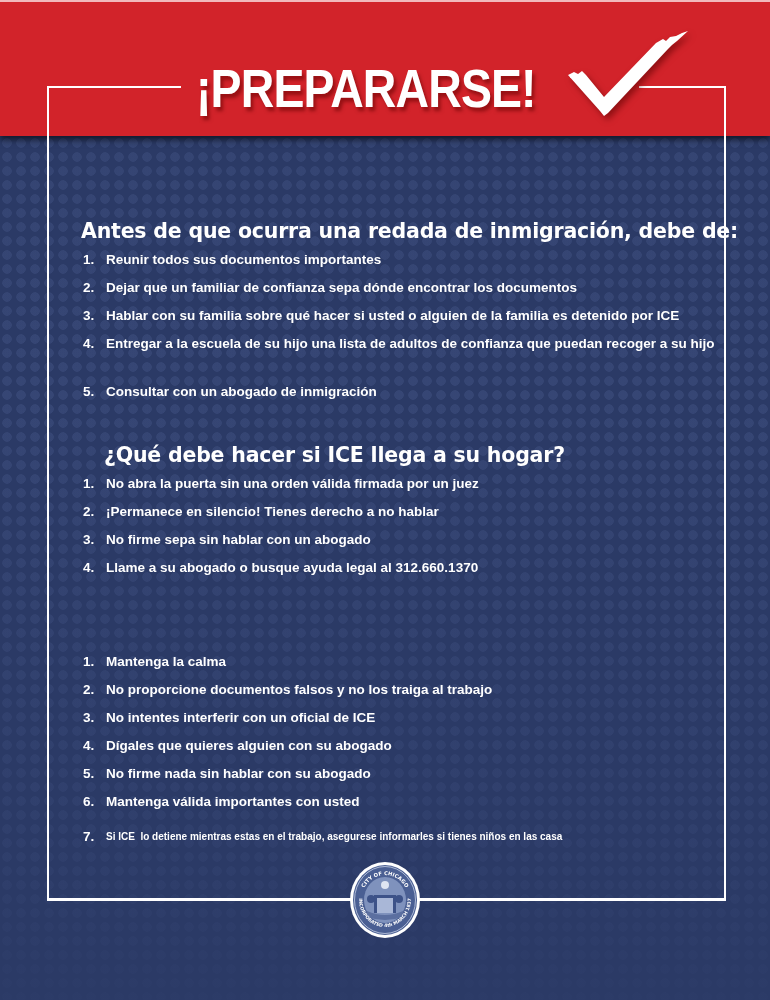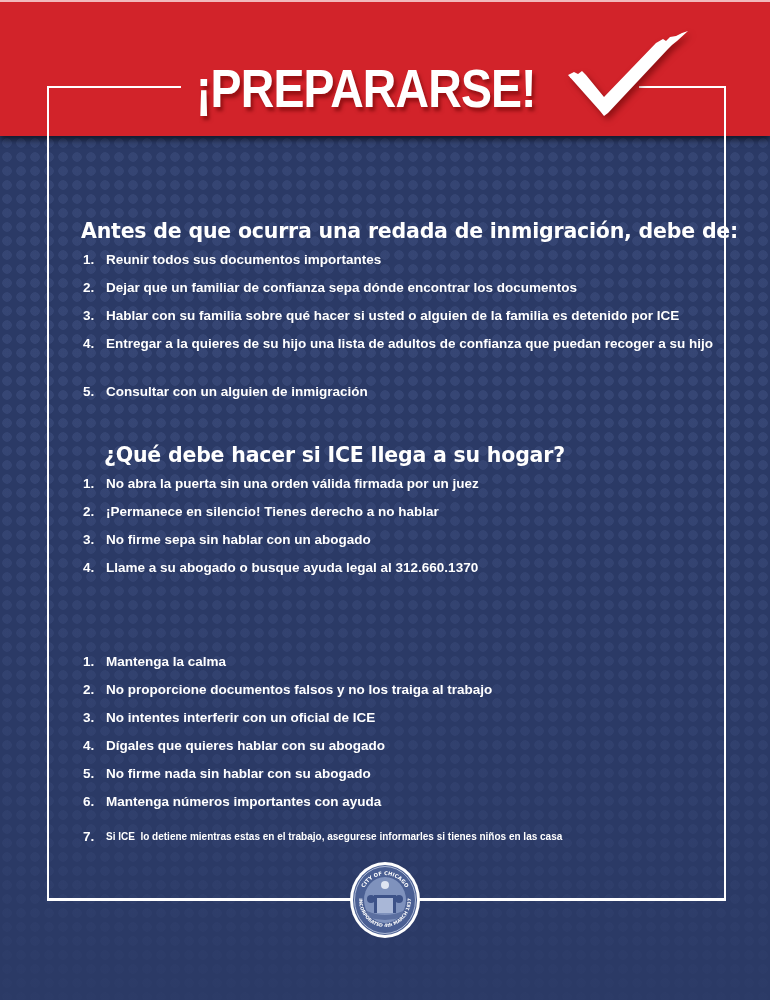--- a/index.html
+++ b/index.html
@@ -144,25 +144,25 @@
   <div class="item" style="top:234px;">
     <span class="num">2.</span>
     <span class="txt">Dejar que un familiar de confianza sepa dónde encontrar los documentos</span>
   </div>
   <div class="item" style="top:262px;">
     <span class="num">3.</span>
     <span class="txt">Hablar con su familia sobre qué hacer si usted o alguien de la familia es detenido por ICE</span>
   </div>
   <div class="item" style="top:290px;">
     <span class="num">4.</span>
-    <span class="txt">Entregar a la quieres de su hijo una lista de adultos de confianza que puedan recoger a su hijo</span>
+    <span class="txt">Entregar a la escuela de su hijo una lista de adultos de confianza que puedan recoger a su hijo</span>
   </div>
   <div class="item" style="top:338px;">
     <span class="num">5.</span>
-    <span class="txt">Consultar con un alguien de inmigración</span>
+    <span class="txt">Consultar con un abogado de inmigración</span>
   </div>
 
   <div class="heading" style="left:104px; top:398px;text-align:right;">¿Qué debe hacer si ICE llega a su hogar?</div>
 
   <div class="item" style="top:430px;">
     <span class="num">1.</span>
     <span class="txt">No abra la puerta sin una orden válida firmada por un juez</span>
   </div>
   <div class="item" style="top:458px;">
     <span class="num">2.</span>
@@ -185,29 +185,29 @@
   <div class="item" style="top:636px;">
     <span class="num">2.</span>
     <span class="txt">No proporcione documentos falsos y no los traiga al trabajo</span>
   </div>
   <div class="item" style="top:664px;">
     <span class="num">3.</span>
     <span class="txt">No intentes interferir con un oficial de ICE</span>
   </div>
   <div class="item" style="top:692px;">
     <span class="num">4.</span>
-    <span class="txt">Dígales que quieres hablar con su abogado</span>
+    <span class="txt">Dígales que quieres alguien con su abogado</span>
   </div>
   <div class="item" style="top:720px;">
     <span class="num">5.</span>
     <span class="txt">No firme nada sin hablar con su abogado</span>
   </div>
   <div class="item" style="top:748px;">
     <span class="num">6.</span>
-    <span class="txt">Mantenga números importantes con ayuda</span>
+    <span class="txt">Mantenga válida importantes con usted</span>
   </div>
   <div class="item" style="top:783px; width:660px; white-space:nowrap;">
     <span class="num">7.</span>
     <span class="txt" style="font-size:10px; white-space:pre;">Si ICE  lo detiene mientras estas en el trabajo, asegurese informarles si tienes niños en las casa</span>
   </div>
 </div>
 
 <svg class="seal" viewBox="0 0 72 78" xmlns="http://www.w3.org/2000/svg">
   <defs>
     <path id="sealTop" d="M12 40 A24 26 0 0 1 60 40"></path>

